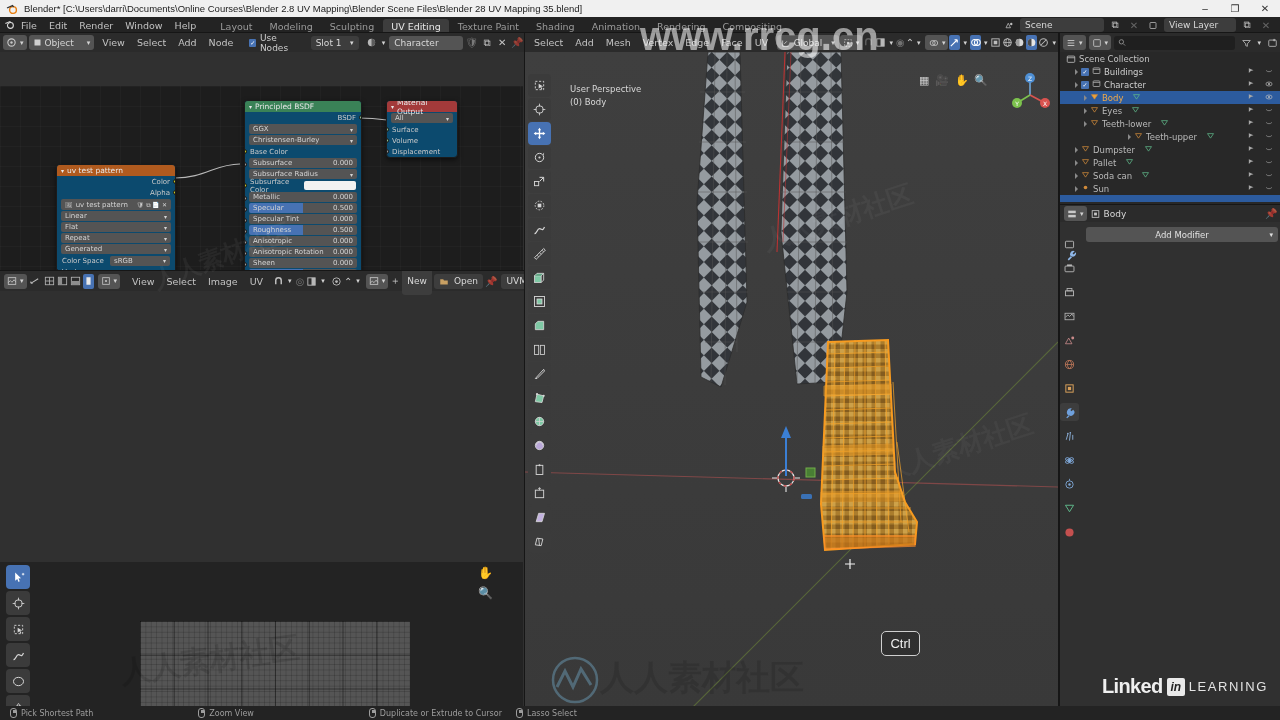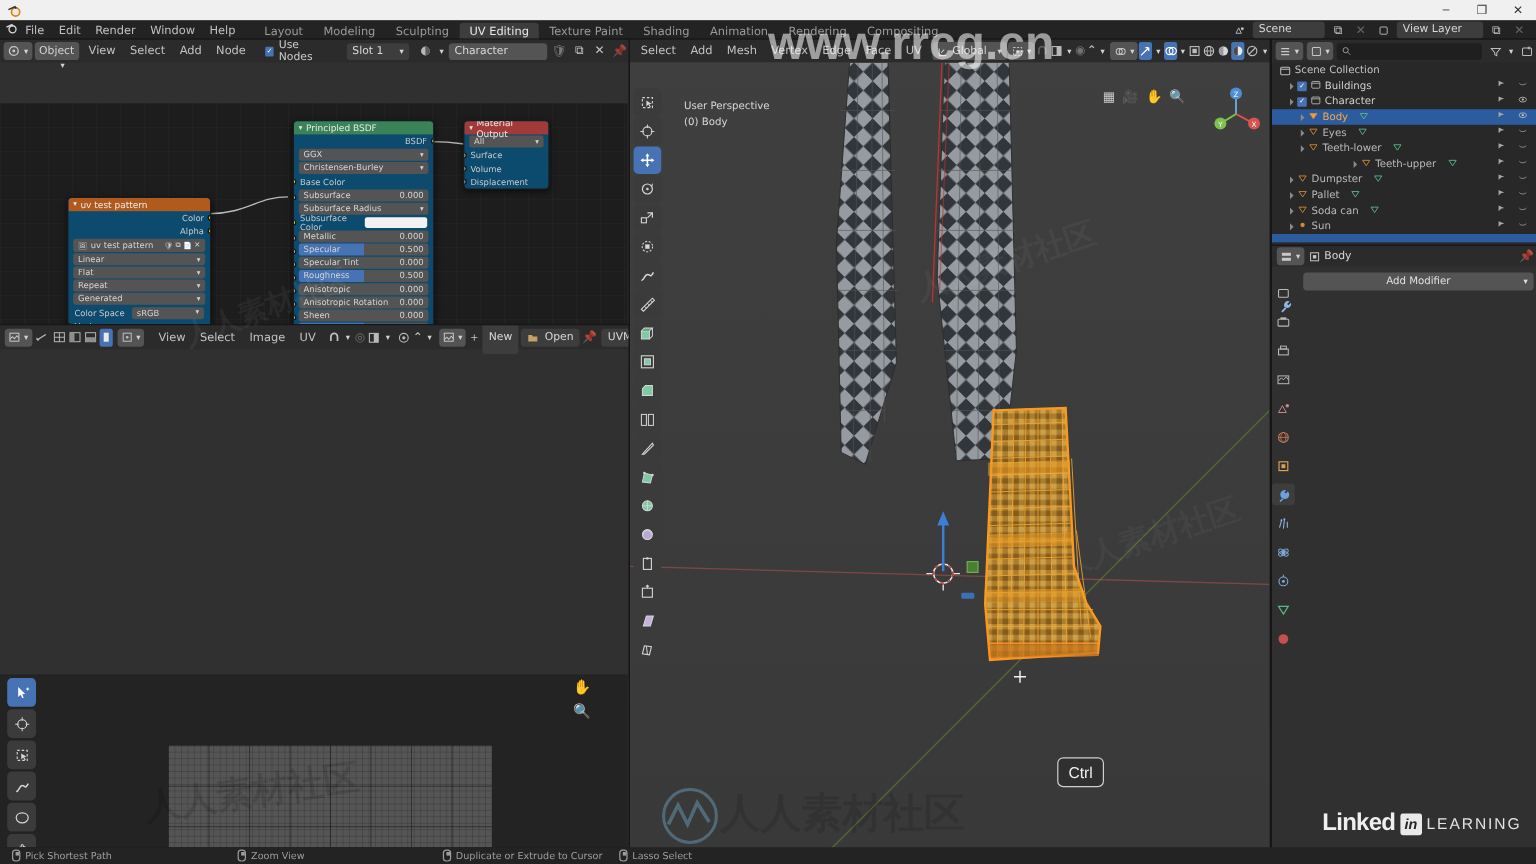--- a/index.html
+++ b/index.html
@@ -115,20 +115,21 @@
 </head>
 <body>
 
 <div id="titlebar" class="abs">
   <div class="tb-ico">
     <svg width="12" height="12" viewBox="0 0 12 12">
         <circle cx="7" cy="7" r="3.4" fill="none" stroke="#e87d0d" stroke-width="1.4"></circle>
         <path d="M1 5 L6.5 2.6 L7.6 4" stroke="#333" stroke-width="1.3" fill="none"></path>
       </svg>
   </div>
+  <div class="tb-title">Blender* [C:\Users\darri\Documents\Online Courses\Blender 2.8 UV Mapping\Blender Scene Files\Blender 28 UV Mapping 35.blend]</div>
   <div class="winbtns">
     <div class="winbtn">–</div>
     <div class="winbtn">❐</div>
     <div class="winbtn close">✕</div>
   </div>
 </div>
 
 <div class="abs hdr" id="topbar" style="left:0;top:17px;width:1280px;height:16px;background:#232323;padding-left:4px;">
   <div class="tb-ico">
     <svg width="11" height="11" viewBox="0 0 12 12">
@@ -156,21 +157,21 @@
       <div class="wstab">Compositing</div>
     </div>
 
   <div style="position:absolute;right:6px;top:0;height:16px;display:flex;align-items:center;gap:3px;">
     <div class="icobx">
       <svg width="10" height="9" viewBox="0 0 12 12">
           <path d="M2 9 L5 3 L8 9 Z" fill="none" stroke="#c0c0c0" stroke-width="1"></path>
           <circle cx="9" cy="4" r="1.6" fill="#c0c0c0"></circle>
         </svg>
     </div>
-    <div class="btn btndark" style="width:60px;">Scene</div>
+    <div class="btn btndark" style="width:84px;">Scene</div>
     <div class="icobx">⧉</div>
     <div class="icobx" style="opacity:.4">✕</div>
     <div class="icobx">
       <svg width="10" height="9" viewBox="0 0 12 12">
           <rect x="2" y="2" width="8" height="8" rx="1" fill="none" stroke="#c0c0c0" stroke-width="1"></rect>
         </svg>
     </div>
     <div class="btn btndark" style="width:72px;">View Layer</div>
     <div class="icobx">⧉</div>
     <div class="icobx" style="opacity:.4">✕</div>
@@ -179,21 +180,21 @@
 
 <div class="area areaborder" style="left:0;top:33px;width:524px;height:238px;">
   <div class="hdr" style="height:19px;padding-left:3px;gap:2px;">
     <div class="pill" style="padding:0 3px;">
       <svg width="11" height="11" viewBox="0 0 12 12">
           <circle cx="6" cy="6" r="4" fill="none" stroke="#c8c8c8" stroke-width="1.2"></circle>
           <circle cx="6" cy="6" r="1.3" fill="#c8c8c8"></circle>
         </svg>
       <span style="font-size:7px">▾</span>
     </div>
-    <div class="pill" style="padding:0 4px;flex-direction:column;">
+    <div class="pill" style="padding:0 4px;">
       <svg width="9" height="9" viewBox="0 0 12 12">
           <rect x="2" y="2" width="8" height="8" fill="#d0d0d0"></rect>
         </svg>
       <span>Object</span>
       <span style="font-size:7px;margin-left:10px;">▾</span>
     </div>
     <div id="nodemenus" style="display:flex;">
         <div class="mi">View</div>
         <div class="mi">Select</div>
         <div class="mi">Add</div>

